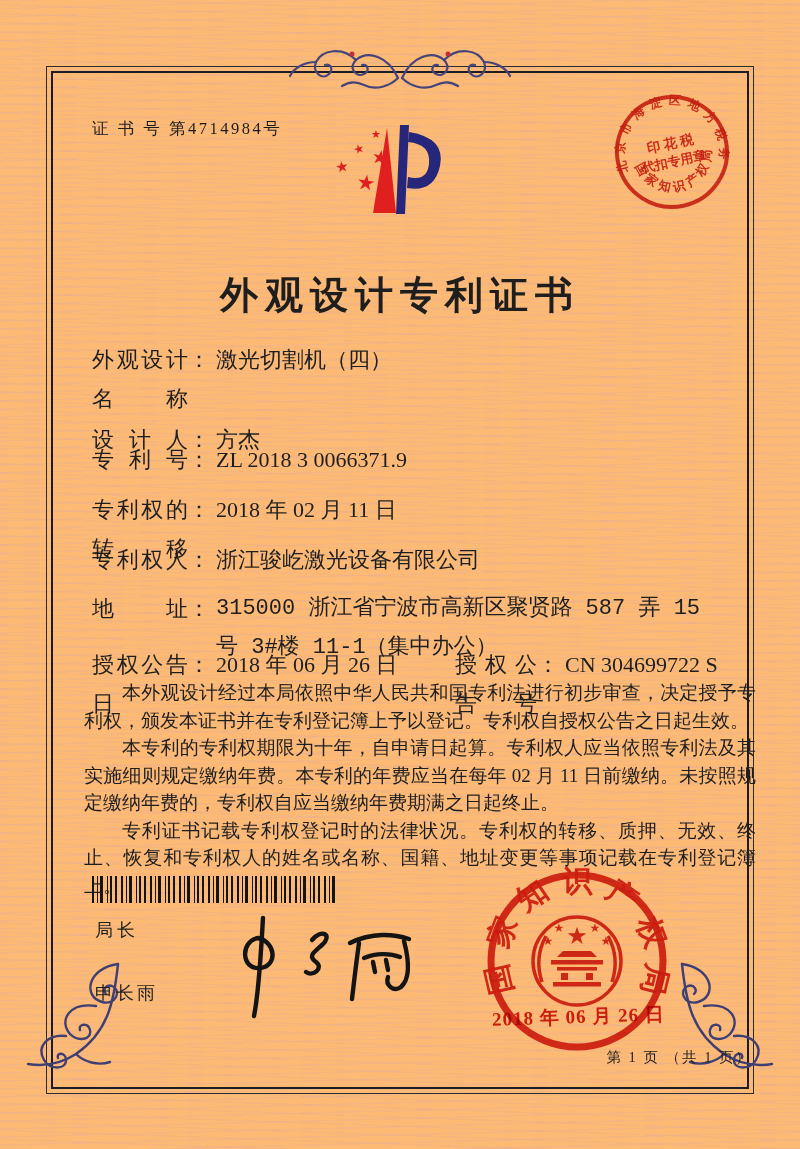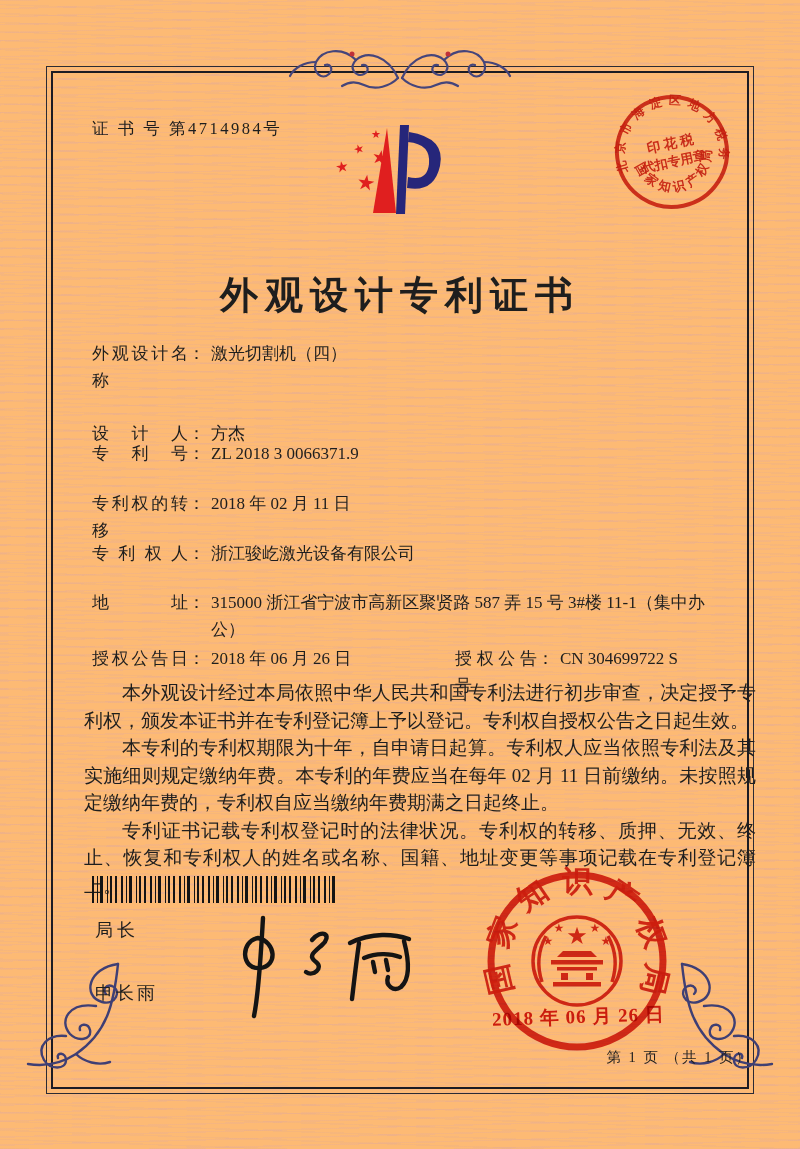--- a/index.html
+++ b/index.html
@@ -12,25 +12,25 @@
     content:"";position:absolute;inset:0;pointer-events:none;
     background:
       repeating-linear-gradient(178.5deg, rgba(206,158,192,.16) 0 1.5px, transparent 1.5px 8px),
       repeating-linear-gradient(2deg, rgba(186,148,188,.10) 0 1.5px, transparent 1.5px 9px);
   }
   .frame-outer{position:absolute;left:46px;top:66px;width:706px;height:1026px;border:1.6px solid #2b2b34;}
   .frame-inner{position:absolute;inset:4px;border:2.6px solid #1c1c24;}
   .abs{position:absolute;}
   .cert-no{left:92px;top:118px;font-size:16.5px;letter-spacing:2.5px;}
   .title{left:0;right:0;top:242px;text-align:center;font-size:38px;font-weight:700;letter-spacing:7px;margin-top:28px;}
-  .frow{left:92px;width:660px;font-size:17px;line-height:27px;}
+  .frow{left:92px;width:660px;font-size:22px;line-height:39px;}
   .flabel{display:inline-block;width:96px;text-align:justify;text-align-last:justify;vertical-align:top;}
   .fcolon{display:inline-block;vertical-align:top;}
   .fvalue{display:inline-block;vertical-align:top;margin-left:6px;white-space:pre-wrap;}
-  .fvalue.addr{width:500px;}
+  .fvalue.addr{width:500px;font-family:Liberation Mono, monospace;}
   .fgroup2{position:absolute;left:363px;top:0;}
   .fgroup2 .flabel{width:82px;}
   .paras{left:84px;width:672px;top:679px;font-size:19px;line-height:27.5px;text-align:justify;}
   .paras p{margin:0;text-indent:2em;}
   .barcode{
     left:92px;top:876px;width:243px;height:27px;
     background:
       repeating-linear-gradient(90deg,
         #141414 0 2px, transparent 2px 5px,
         #141414 5px 6px, transparent 6px 8px,

